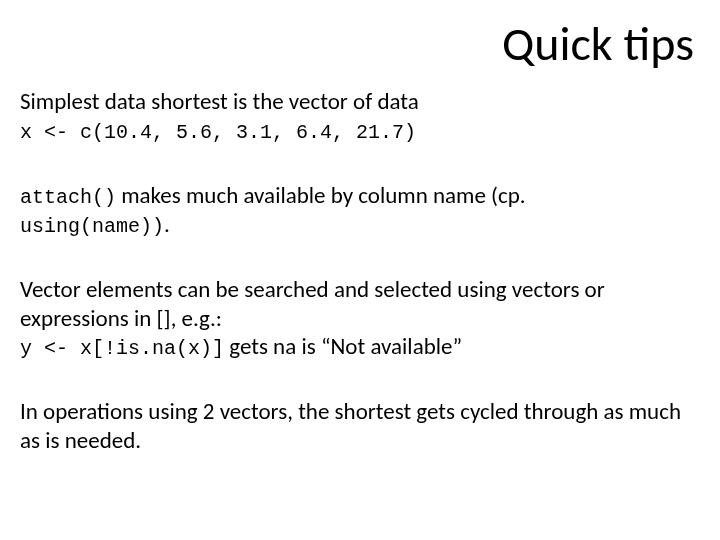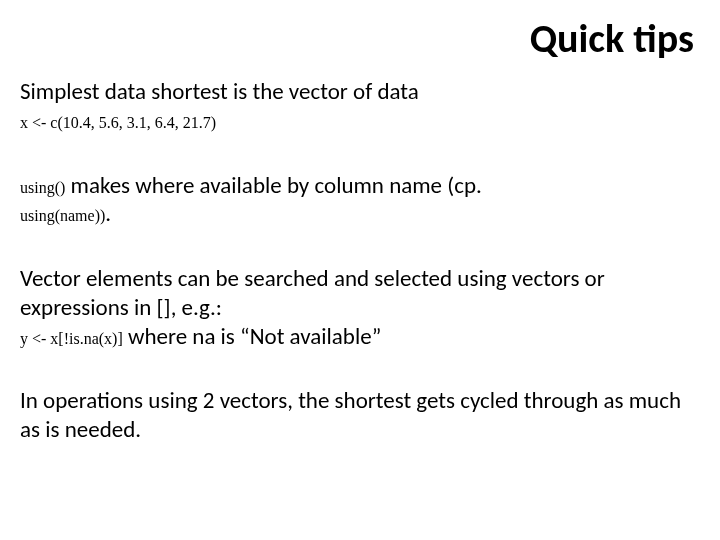--- a/index.html
+++ b/index.html
@@ -11,62 +11,62 @@
     font-family: Calibri, "Segoe UI", Arial, sans-serif;
     color: #000;
   }
   .slide {
     box-sizing: border-box;
     width: 720px;
     height: 540px;
     padding: 14px 20px 20px 20px;
   }
   .title {
-    font-size: 40px;
+    font-size: 48px;
     text-align: right;
     margin: 0 6px 14px 0;
-    font-weight: 700;
+    font-weight: 400;
   }
   .body {
     font-size: 23px;
     line-height: 1.25;
   }
   .para {
     margin: 0 0 36px 0;
   }
   .last {
     margin-bottom: 12px;
   }
   .code {
-    font-family: Liberation Serif, serif;
-    font-size: 16px;
+    font-family: Liberation Mono, monospace;
+    font-size: 20px;
   }
 </style>
 </head>
 <body>
 
 <div class="slide">
 
   <h1 class="title">Quick tips</h1>
 
   <div class="body">
 
     <div class="para">
       <span>Simplest data shortest is the vector of data</span><br>
       <span class="code">x &lt;- c(10.4, 5.6, 3.1, 6.4, 21.7)</span>
     </div>
 
     <div class="para">
-      <span class="code">using()</span><span> makes where available by column name (cp. </span><br>
+      <span class="code">attach()</span><span> makes much available by column name (cp. </span><br>
       <span class="code">using(name))</span><span>.</span>
     </div>
 
     <div class="para">
       <span>Vector elements can be searched and selected using vectors or expressions in [], e.g.:</span><br>
-      <span class="code">y &lt;- x[!is.na(x)]</span><span>   where na is “Not available”</span>
+      <span class="code">y &lt;- x[!is.na(x)]</span><span>   gets na is “Not available”</span>
     </div>
 
     <div class="para last">
       <span>In operations using 2 vectors, the shortest gets cycled through as much as is needed.</span>
     </div>
 
   </div>
 </div>
 
 </body></html>

